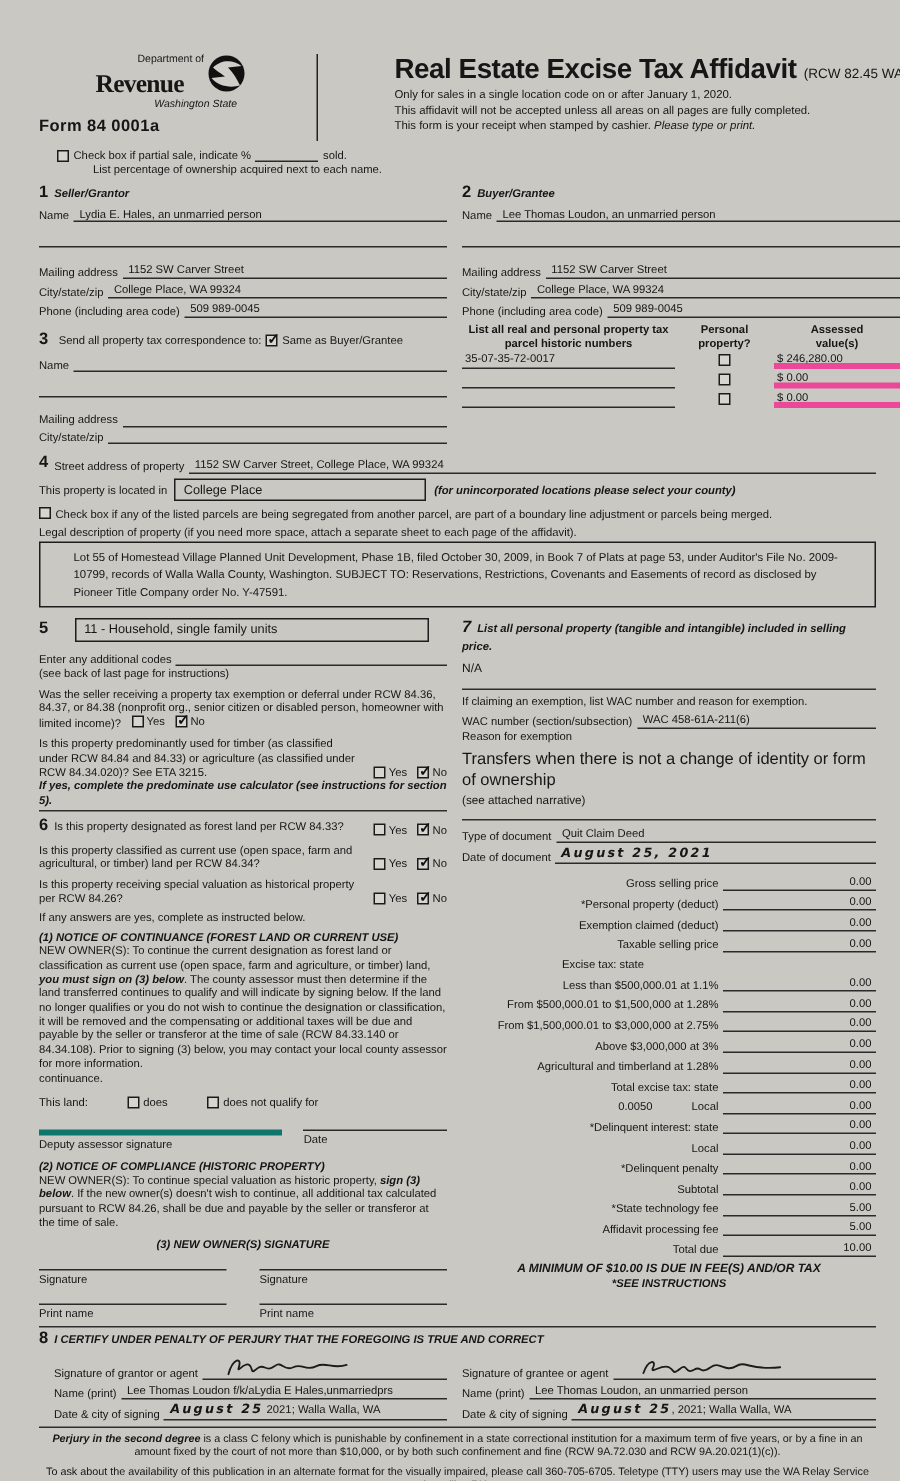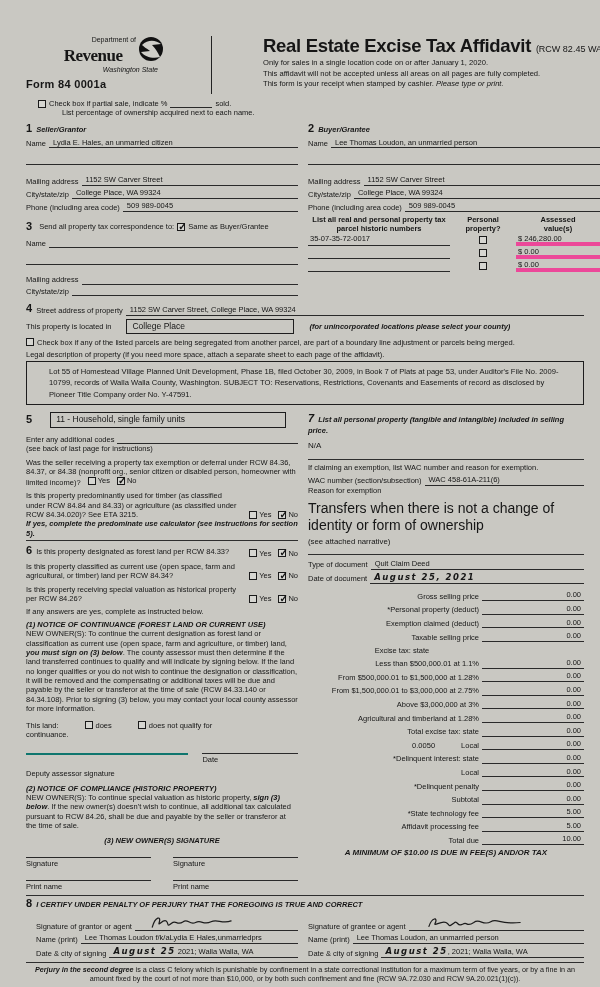--- a/index.html
+++ b/index.html
@@ -111,21 +111,21 @@
       </div>
       <div style="margin-left:24px;">List percentage of ownership acquired next to each name.</div>
     </div>
   </div>
 
   <div class="two-col" style="margin-top:4px;">
     <div class="col-l">
       <div><span class="secnum">1</span><span class="b">Seller/Grantor</span></div>
       <div class="field">
           <span class="fl">Name</span>
-          <span class="fv">Lydia E. Hales, an unmarried citizen</span>
+          <span class="fv">Lydia E. Hales, an unmarried person</span>
         </div>
       <div class="blankline" style="margin-top:8px;"></div>
       <div class="field" style="margin-top:10px;">
           <span class="fl">Mailing address</span>
           <span class="fv">1152 SW Carver Street</span>
         </div>
       <div class="field">
           <span class="fl">City/state/zip</span>
           <span class="fv">College Place, WA 99324</span>
         </div>
@@ -212,21 +212,21 @@
       </div>
     </div>
   </div>
 
   <div style="margin-top:6px;">
     <div class="field">
         <span class="secnum">4</span>
         <span class="fl">Street address of property</span>
         <span class="fv">1152 SW Carver Street, College Place, WA 99324</span>
       </div>
-    <div style="display:flex; align-items:center; gap:15px; margin-top:3px;">
+    <div style="display:flex; align-items:center; gap:5px; margin-top:3px;">
       <span>This property is located in</span>
       <span class="inbox" style="width:168px;">College Place</span>
       <span class="b i">(for unincorporated locations please select your county)</span>
     </div>
     <div style="display:flex; gap:3px; margin-top:4px; align-items:flex-start;">
       <span class="cb"></span>
       <span>Check box if any of the listed parcels are being segregated from another parcel, are part of a boundary line adjustment or parcels being merged.</span>
     </div>
     <div style="margin-top:2px;">Legal description of property (if you need more space, attach a separate sheet to each page of the affidavit).</div>
     <div class="legalbox">Lot 55 of Homestead Village Planned Unit Development, Phase 1B, filed October 30, 2009, in Book 7 of Plats at page 53, under Auditor's File No. 2009-10799, records of Walla Walla County, Washington. SUBJECT TO: Reservations, Restrictions, Covenants and Easements of record as disclosed by Pioneer Title Company order No. Y-47591.</div>
@@ -291,35 +291,35 @@
             <span>Yes</span>
             <span class="cb ck"></span>
             <span>No</span>
           </span>
       </div>
 
       <div style="margin-top:4px;">If any answers are yes, complete as instructed below.</div>
       <div class="b" style="margin-top:3px;">(1) NOTICE OF CONTINUANCE (FOREST LAND OR CURRENT USE)</div>
       <div><span>NEW OWNER(S): To continue the current designation as forest land or classification as current use (open space, farm and agriculture, or timber) land, </span><span class="b">you must sign on (3) below</span><span>. The county assessor must then determine if the land transferred continues to qualify and will indicate by signing below. If the land no longer qualifies or you do not wish to continue the designation or classification, it will be removed and the compensating or additional taxes will be due and payable by the seller or transferor at the time of sale (RCW 84.33.140 or 84.34.108). Prior to signing (3) below, you may contact your local county assessor for more information.</span></div>
 
+      <div>continuance.</div>
       <div style="display:flex; gap:26px; margin-top:7px; align-items:center;">
         <span>This land:</span>
         <span style="display:inline-flex; gap:3px; align-items:center;">
             <span class="cb"></span>
             <span>does</span>
           </span>
         <span style="display:inline-flex; gap:3px; align-items:center;">
             <span class="cb"></span>
             <span>does not qualify for</span>
           </span>
       </div>
-      <div>continuance.</div>
 
       <div style="display:flex; gap:14px; margin-top:14px;">
-        <div style="flex:1.7; border-top:2px solid #0f766e; padding-top:14px;"><span>Deputy assessor signature</span></div>
+        <div style="flex:1.7; border-top:4px solid #0f766e; padding-top:1px;"><span>Deputy assessor signature</span></div>
         <div style="flex:1; border-top:1px solid #2a2a2a; padding-top:1px;"><span>Date</span></div>
       </div>
 
       <div class="b" style="margin-top:5px;">(2) NOTICE OF COMPLIANCE (HISTORIC PROPERTY)</div>
       <div><span>NEW OWNER(S): To continue special valuation as historic property, </span><span class="b">sign (3) below</span><span>. If the new owner(s) doesn't wish to continue, all additional tax calculated pursuant to RCW 84.26, shall be due and payable by the seller or transferor at the time of sale.</span></div>
 
       <div class="b center" style="margin-top:5px;">(3) NEW OWNER(S) SIGNATURE</div>
 
       <div class="sigrow">
         <div><span>Signature</span></div>
@@ -334,21 +334,21 @@
     <div class="col-r">
       <div class="b"><span class="secnum">7</span><span>List all personal property (tangible and intangible) included in selling price.</span></div>
       <div style="margin-top:6px; font-size:8px;">N/A</div>
       <div class="rule" style="margin-top:8px;"></div>
       <div style="margin-top:3px;">If claiming an exemption, list WAC number and reason for exemption.</div>
       <div class="field">
           <span class="fl">WAC number (section/subsection)</span>
           <span class="fv">WAC 458-61A-211(6)</span>
         </div>
       <div>Reason for exemption</div>
-      <div style="margin-top:5px; font-size:14px;">Transfers when there is not a change of identity or form of ownership</div>
+      <div style="margin-top:5px; font-size:11px;">Transfers when there is not a change of identity or form of ownership</div>
       <div style="margin-top:2px; font-size:7.8px;">(see attached narrative)</div>
       <div class="rule" style="margin-top:7px; border-top-width:1.4px;"></div>
       <div class="field" style="margin-top:4px;">
           <span class="fl">Type of document</span>
           <span class="fv">Quit Claim Deed</span>
         </div>
       <div class="field">
           <span class="fl">Date of document</span>
           <span class="fv hw" style="font-size:8.5px;">August 25, 2021</span>
         </div>
@@ -440,20 +440,21 @@
             <span class="tf"></span>
             <span class="tv">5.00</span>
           </div>
         <div class="taxrow">
             <span class="tl">Total due</span>
             <span class="tf"></span>
             <span class="tv">10.00</span>
           </div>
       </div>
       <div class="b center" style="margin-top:3px; font-size:8px;">A MINIMUM OF $10.00 IS DUE IN FEE(S) AND/OR TAX</div>
+      <div class="b center">*SEE INSTRUCTIONS</div>
     </div>
   </div>
 
   <div class="rule" style="margin-top:3px; border-top-width:1.4px;"></div>
   <div style="margin-top:1px;"><span class="secnum">8</span><span class="b">I CERTIFY UNDER PENALTY OF PERJURY THAT THE FOREGOING IS TRUE AND CORRECT</span></div>
 
   <div class="two-col" style="margin-top:2px;">
     <div class="col-l" style="padding-left:10px;">
       <div class="field">
           <span class="fl">Signature of grantor or agent</span>

